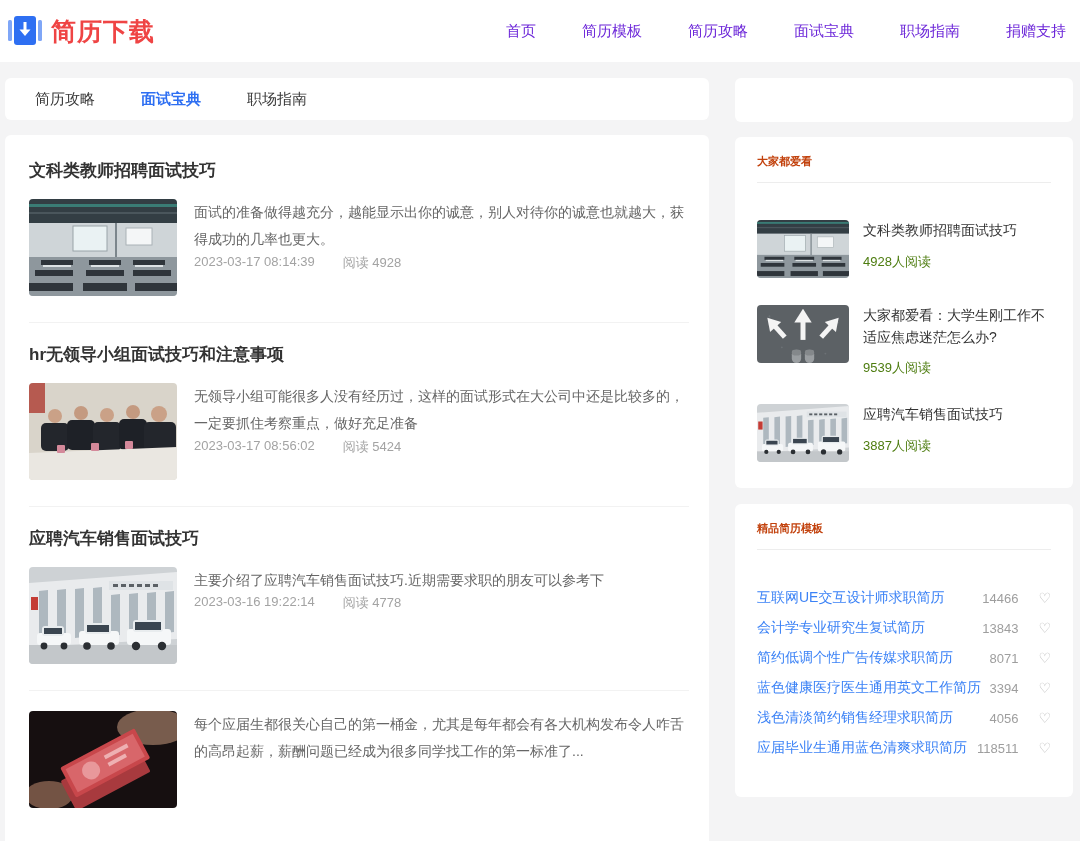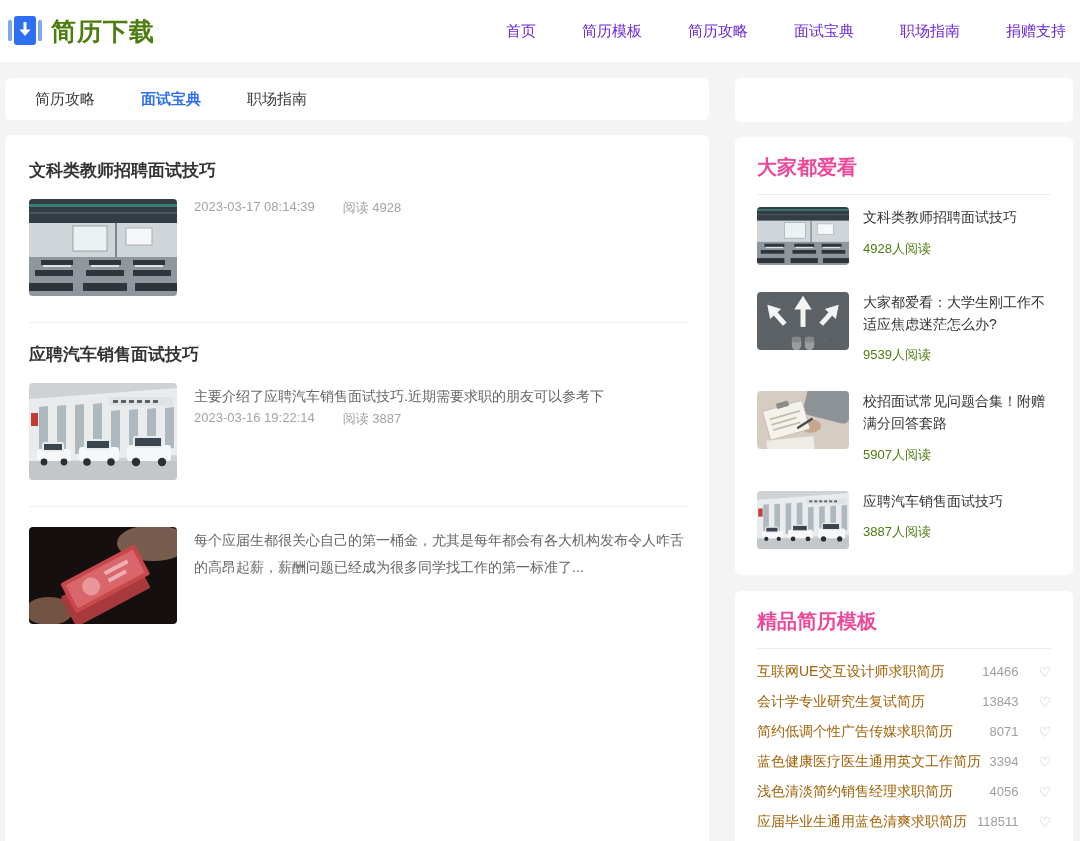--- a/index.html
+++ b/index.html
@@ -7,21 +7,21 @@
   body {
     font-family: "Liberation Sans", "DejaVu Sans", sans-serif;
     background:#f4f4f5; color:#333;
   }
   
   .header {
     height:62px; background:#fff; display:flex; align-items:center;
     padding:0 10px 0 8px;
   }
   .logo { display:flex; align-items:center; gap:9px; cursor:pointer; }
-  .logo-text { font-size:25px; font-weight:bold; color:#4d7c0f; letter-spacing:1px; }
+  .logo-text { font-size:25px; font-weight:bold; color:#ef4444; letter-spacing:1px; }
   .nav { display:flex; margin-left:auto; gap:46px; padding-right:4px; }
   .nav-item { font-size:15px; color:#6d28d9; cursor:pointer; white-space:nowrap; }
   
   .content { display:flex; gap:26px; padding:16px 7px 0 5px; align-items:flex-start; }
   .col-left { width:704px; flex-shrink:0; }
   .col-right { width:338px; flex-shrink:0; }
   .card { background:#fff; border-radius:6px; }
   
   .tabbar { height:42px; display:flex; align-items:center; gap:46px; padding-left:30px; margin-bottom:15px; }
   .tab { font-size:15px; color:#3a3a3a; cursor:pointer; }
@@ -35,28 +35,28 @@
   .article-body { flex:1; margin-left:17px; }
   .excerpt { font-size:14px; color:#666; line-height:1.95; }
   .meta { display:flex; gap:28px; font-size:13px; color:#a3a3a3; }
   
   .thumb { border-radius:4px; display:block; flex-shrink:0; cursor:pointer; }
   .thumb-lg { width:148px; height:97px; }
   .thumb-sm { width:92px; height:58px; }
   
   .side-empty { height:44px; margin-bottom:15px; }
   .side-card { padding:17px 22px 22px; margin-bottom:16px; }
-  .side-title { font-size:20px; font-weight:600; color:#ec4899; padding-bottom:13px; border-bottom:1px solid #ededed; margin-bottom:12px; }
+  .side-title { font-size:11px; font-weight:600; color:#c2410c; padding-bottom:13px; border-bottom:1px solid #ededed; margin-bottom:37px; }
   .pop-item { display:flex; margin-bottom:27px; cursor:pointer; }
   .pop-item:last-child { margin-bottom:4px; }
   .pop-info { margin-left:14px; }
   .pop-name { font-size:14px; color:#333; line-height:1.55; }
   .pop-reads { font-size:13px; color:#4d7c0f; margin-top:11px; }
   .tpl-row { display:flex; justify-content:space-between; align-items:center; padding:6px 0; }
-  .tpl-name { font-size:14px; color:#a16207; cursor:pointer; white-space:nowrap; }
+  .tpl-name { font-size:14px; color:#3b82f6; cursor:pointer; white-space:nowrap; }
   .tpl-count { font-size:13px; color:#9e9e9e; display:flex; align-items:center; gap:20px; }
   .heart { color:#bdbdbd; font-size:14px; cursor:pointer; }
   .tpl-list { margin-top:-4px; }
 </style>
 </head>
 <body>
 
 <svg width="0" height="0" style="position:absolute" aria-hidden="true">
   <defs>
     <symbol id="thumb-classroom" viewBox="0 0 148 97" preserveAspectRatio="xMidYMid slice">
@@ -243,40 +243,56 @@
 
     <div class="card articles">
 
       <div class="article">
         <div class="article-title">文科类教师招聘面试技巧</div>
         <div class="article-row">
           <svg class="thumb thumb-lg">
               <use href="#thumb-classroom"></use>
             </svg>
           <div class="article-body">
+            <p class="excerpt">面试的准备做得越充分，越能显示出你的诚意，别人对待你的诚意也就越大，获得成功的几率也更大。</p>
             <div class="meta">
               <span>2023-03-17 08:14:39</span>
               <span>阅读 4928</span>
             </div>
           </div>
         </div>
       </div>
 
+      <div class="article">
+        <div class="article-title">hr无领导小组面试技巧和注意事项</div>
+        <div class="article-row">
+          <svg class="thumb thumb-lg">
+              <use href="#thumb-group"></use>
+            </svg>
+          <div class="article-body">
+            <p class="excerpt">无领导小组可能很多人没有经历过，这样的面试形式在大公司中还是比较多的，一定要抓住考察重点，做好充足准备</p>
+            <div class="meta">
+              <span>2023-03-17 08:56:02</span>
+              <span>阅读 5424</span>
+            </div>
+          </div>
+        </div>
+      </div>
 
       <div class="article">
         <div class="article-title">应聘汽车销售面试技巧</div>
         <div class="article-row">
           <svg class="thumb thumb-lg">
               <use href="#thumb-cars"></use>
             </svg>
           <div class="article-body">
             <p class="excerpt">主要介绍了应聘汽车销售面试技巧.近期需要求职的朋友可以参考下</p>
             <div class="meta">
               <span>2023-03-16 19:22:14</span>
-              <span>阅读 3887</span>
+              <span>阅读 4778</span>
             </div>
           </div>
         </div>
       </div>
 
       <div class="article">
         <div class="article-row">
           <svg class="thumb thumb-lg">
               <use href="#thumb-money"></use>
             </svg>
@@ -309,29 +325,20 @@
       <div class="pop-item">
         <svg class="thumb thumb-sm">
             <use href="#thumb-arrows"></use>
           </svg>
         <div class="pop-info">
           <div class="pop-name">大家都爱看：大学生刚工作不适应焦虑迷茫怎么办?</div>
           <div class="pop-reads">9539人阅读</div>
         </div>
       </div>
 
-      <div class="pop-item">
-        <svg class="thumb thumb-sm">
-            <use href="#thumb-clipboard"></use>
-          </svg>
-        <div class="pop-info">
-          <div class="pop-name">校招面试常见问题合集！附赠满分回答套路</div>
-          <div class="pop-reads">5907人阅读</div>
-        </div>
-      </div>
 
       <div class="pop-item">
         <svg class="thumb thumb-sm">
             <use href="#thumb-cars"></use>
           </svg>
         <div class="pop-info">
           <div class="pop-name">应聘汽车销售面试技巧</div>
           <div class="pop-reads">3887人阅读</div>
         </div>
       </div>

